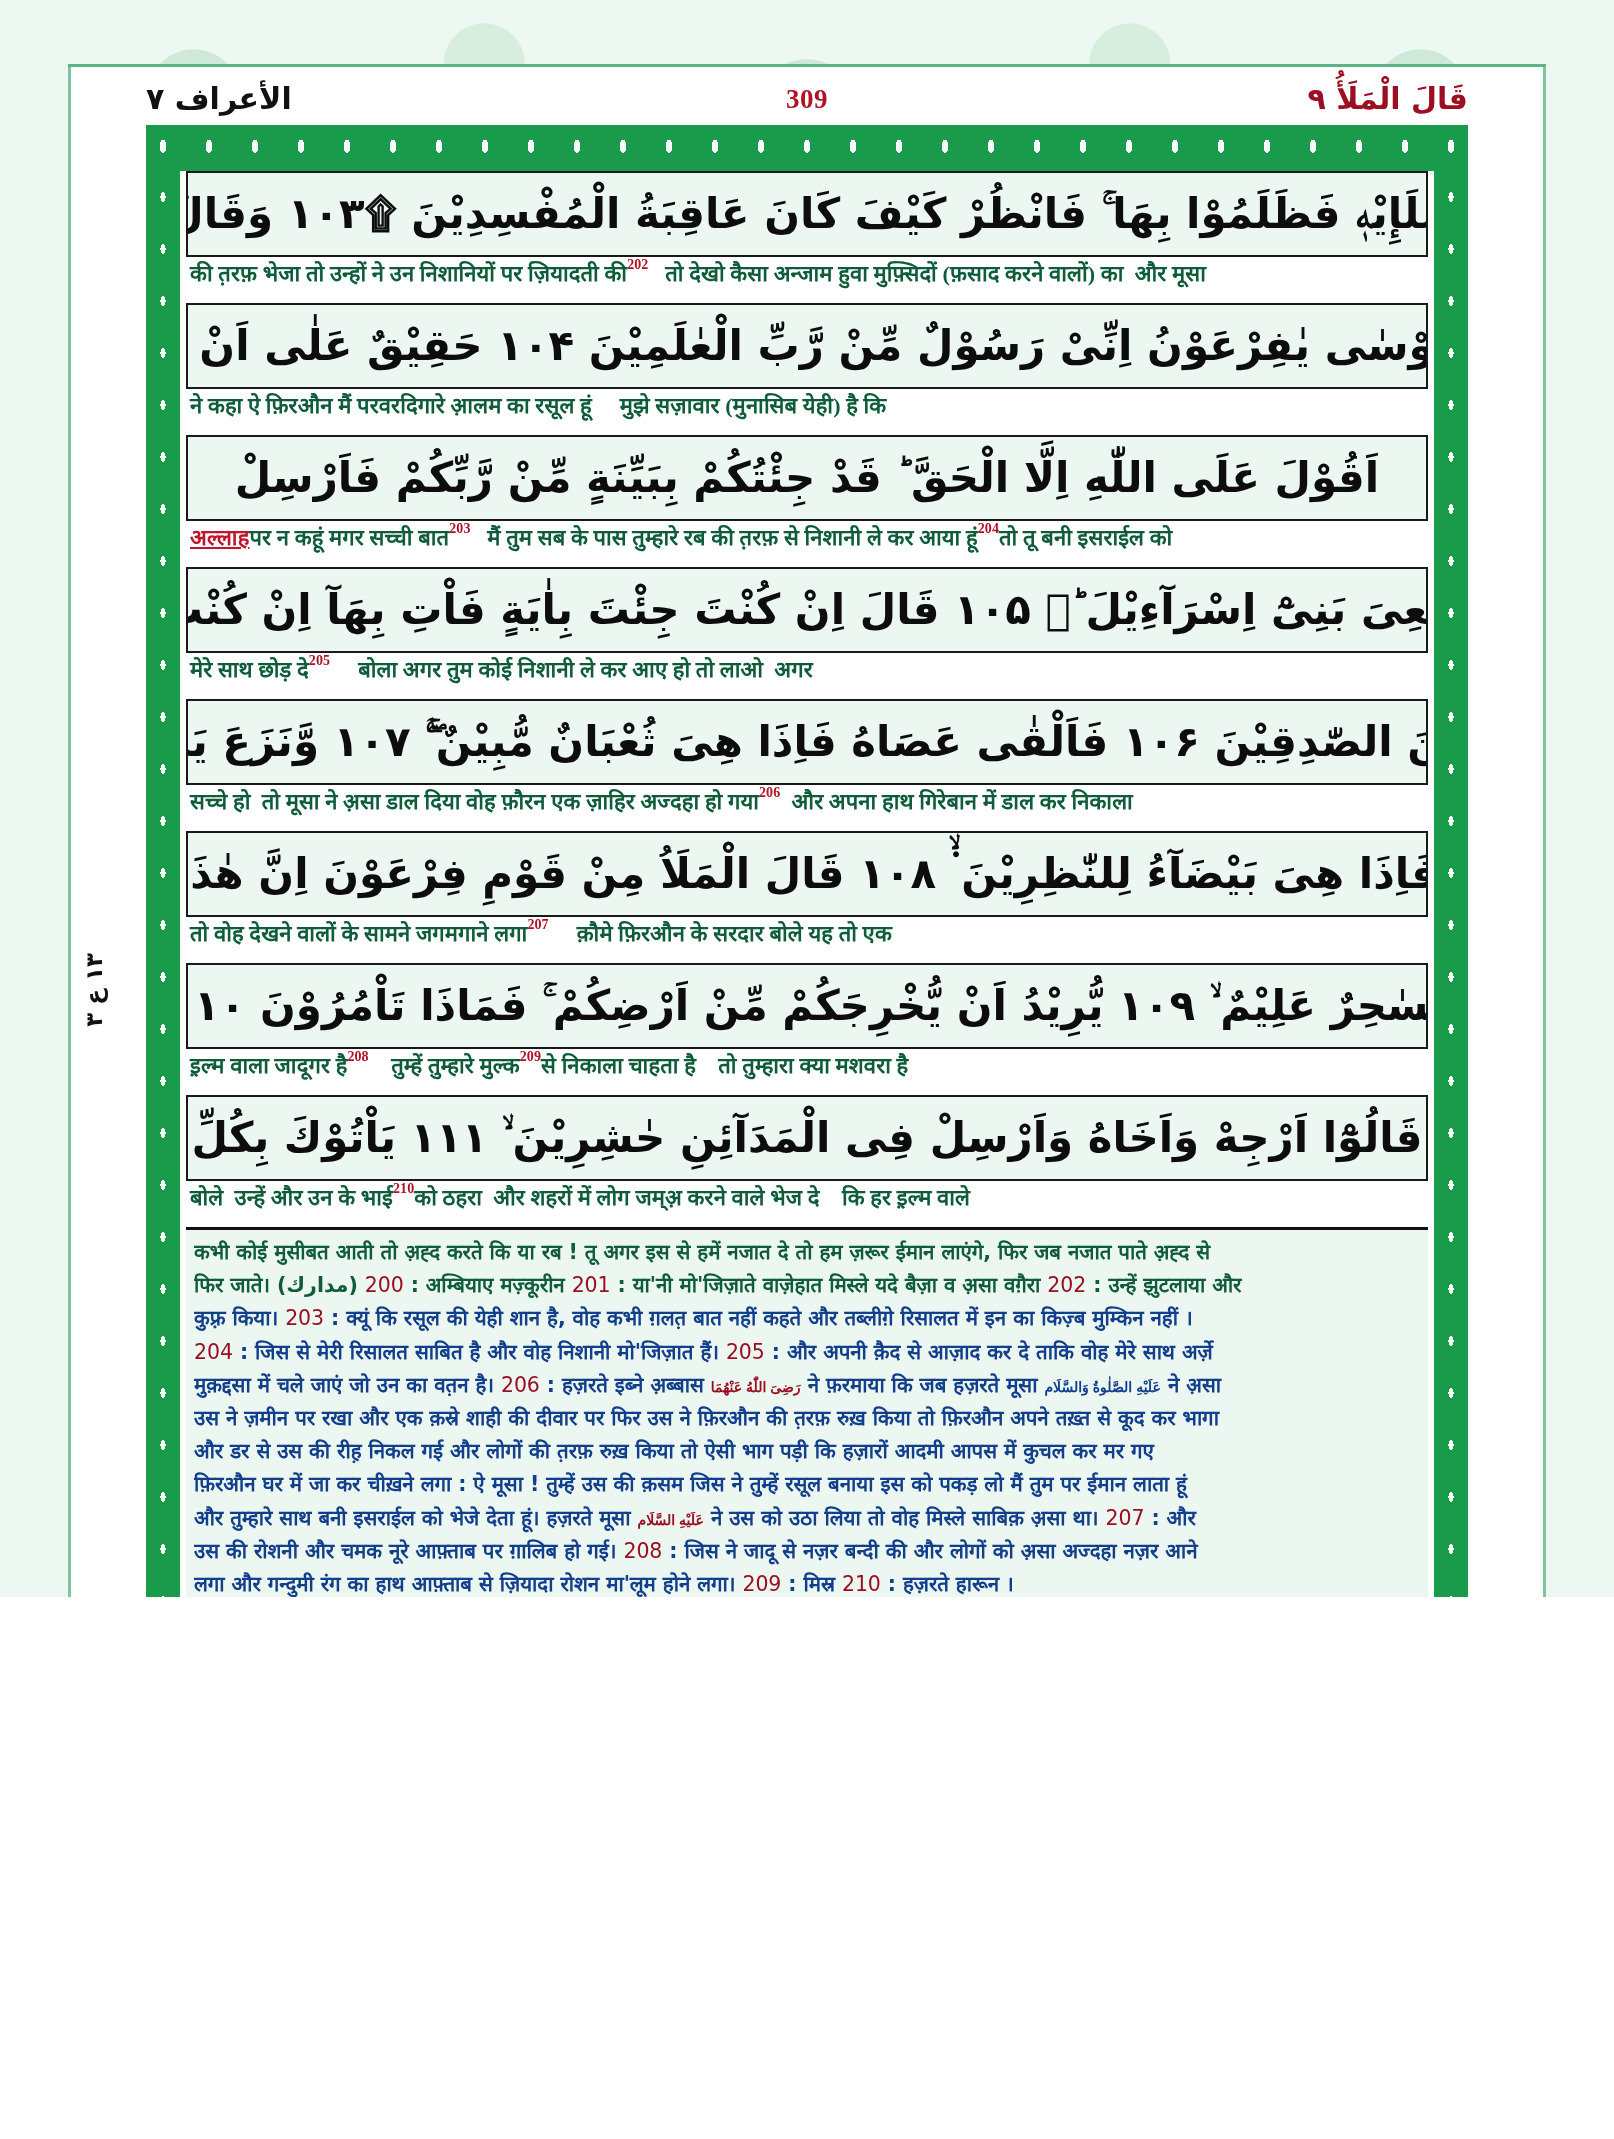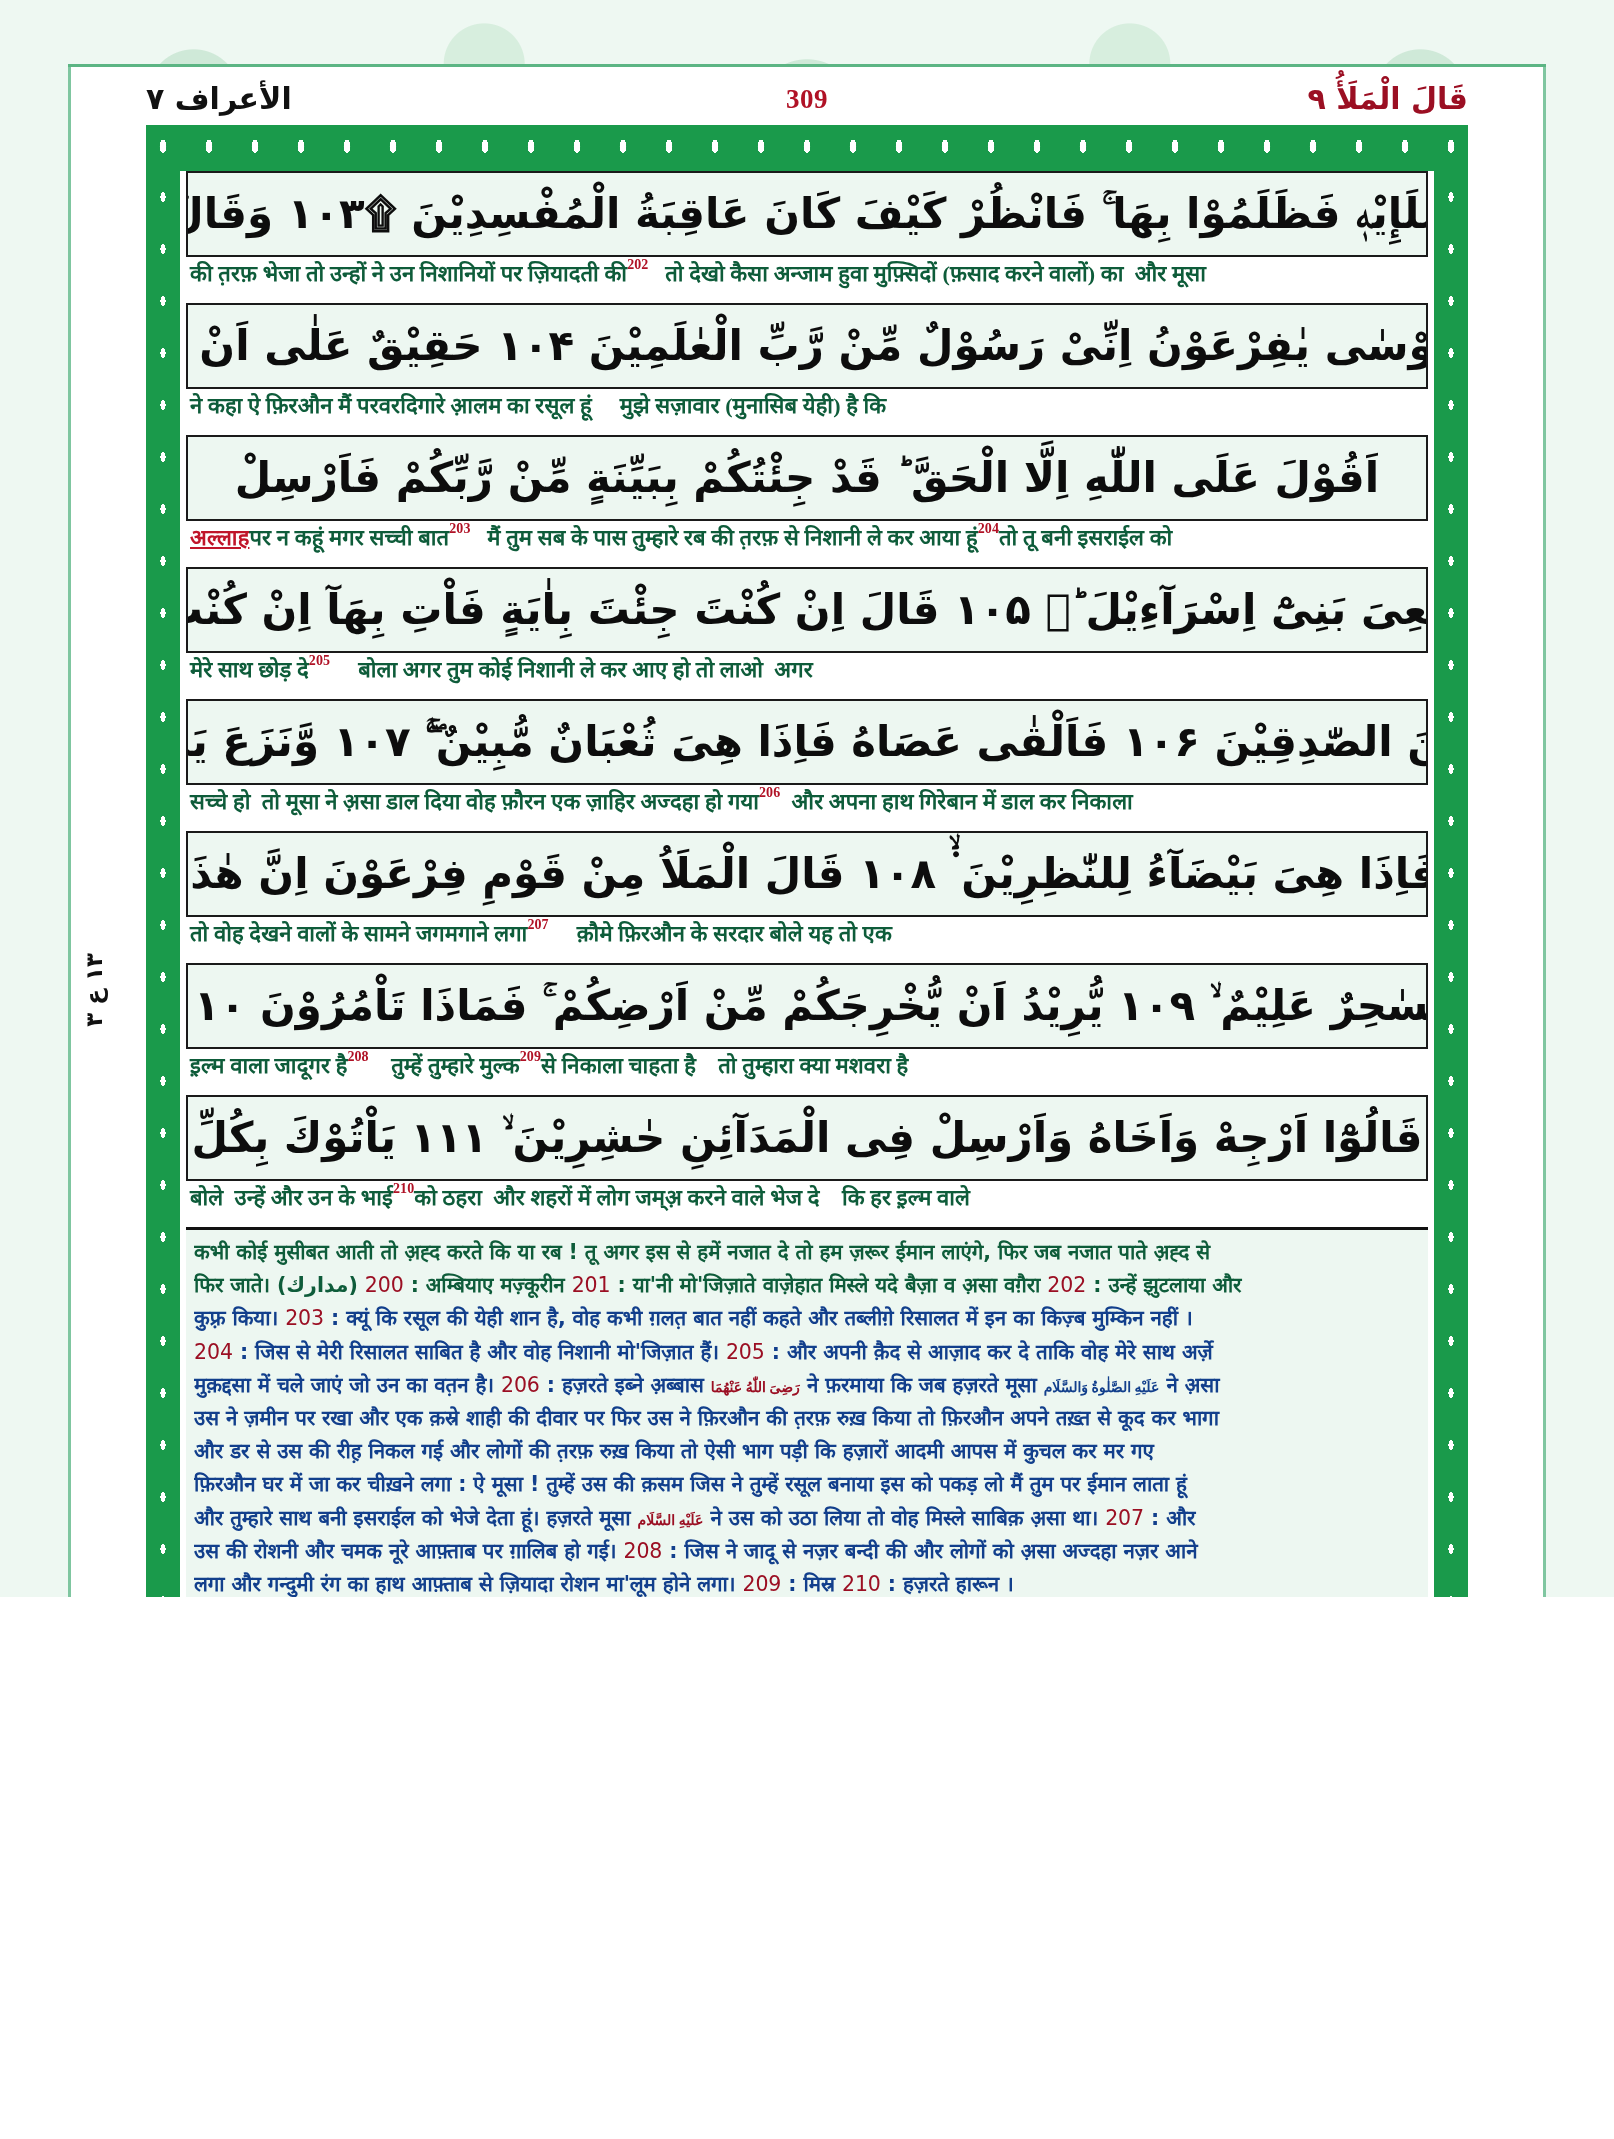--- a/index.html
+++ b/index.html
@@ -225,21 +225,21 @@
     color: #123f8c;
     line-height: 1.62;
     white-space: nowrap;
     overflow: hidden;
     letter-spacing: -.1px;
   }
   .fn-line .num { color: #9b0f23; font-weight: normal; }
   .fn-line .hon {
     color: #9b0f23;
     font-size: 14px;
-    font-family: Liberation Serif, serif;
+    font-family: Liberation Sans, sans-serif;
     direction: rtl;
     unicode-bidi: isolate;
   }
   .fn-line .hon.dark { color: #123f8c; }
 
   
   .fn-line.green { color: #0e5c3a; }
 
   
   .manzil {

